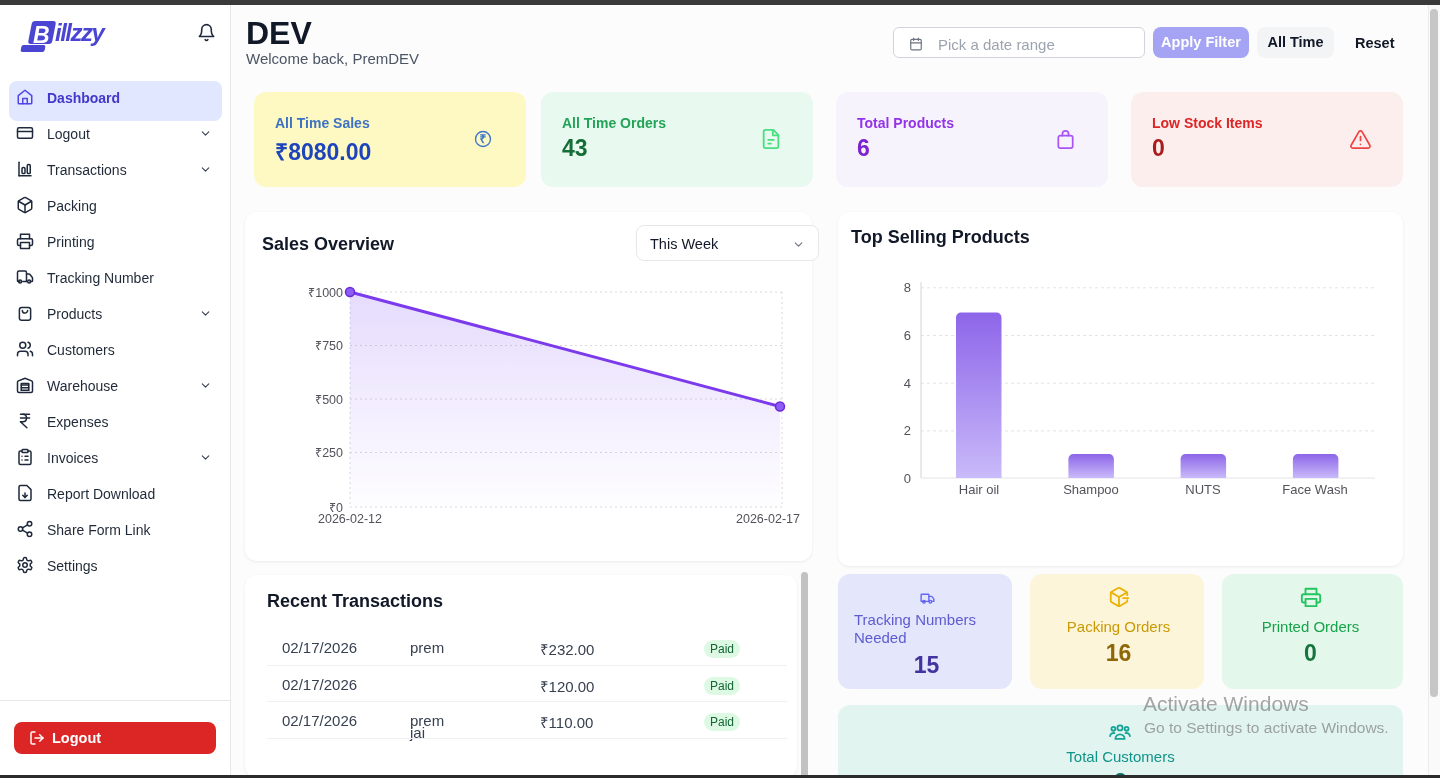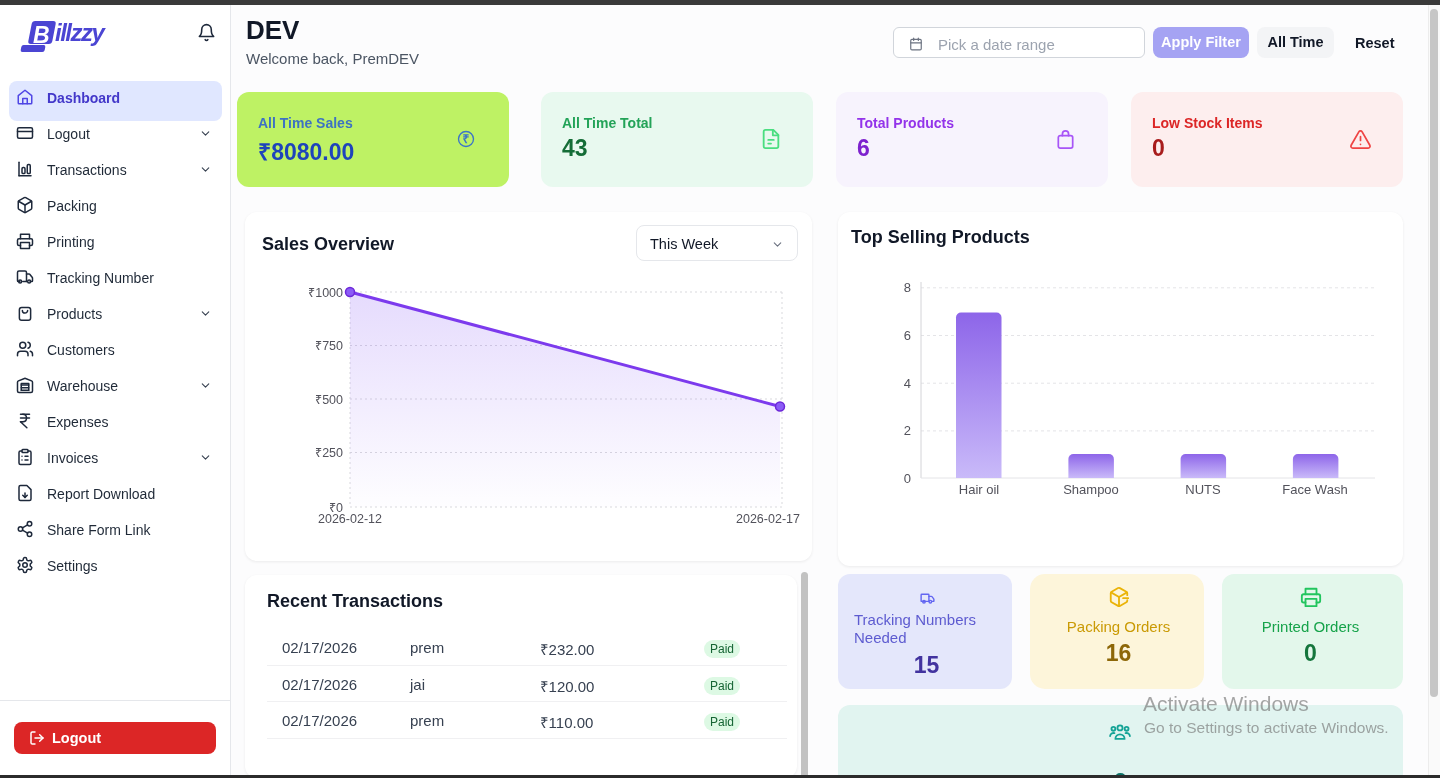--- a/index.html
+++ b/index.html
@@ -19,41 +19,41 @@
   .navitem .nicon { position:absolute; left:7px; top:7px; width:18px; height:18px; }
   .navitem .nlabel { position:absolute; left:38px; top:9px; font-size:14px; color:#1f2937; white-space:nowrap; }
   .navitem.active { background:#e0e7ff; }
   .navitem.active .nlabel { color:#4338ca; font-weight:bold; }
   .chev { position:absolute; right:10px; top:10px; width:13px; height:13px; }
   #logoutline { left:0px; top:700px; width:230px; height:1px; background:#e5e7eb; z-index:12; }
   #logoutbtn { left:14px; top:722px; width:202px; height:32px; background:#dc2626; border-radius:8px; color:#fff; z-index:12; }
   #logoutbtn span { position:absolute; left:38px; top:8px; font-size:14.5px; font-weight:bold; }
 
   
-  #hdr-title { left:246px; top:15px; font-size:26px; font-weight:bold; color:#111827; }
+  #hdr-title { left:246px; top:15px; font-size:32px; font-weight:bold; color:#111827; }
   #hdr-sub { left:246px; top:50px; font-size:15px; color:#4b5563; }
   #dateinput { left:893px; top:27px; width:252px; height:31px; background:#fff; border:1px solid #d1d5db; border-radius:6px; }
   #dateinput .ph { position:absolute; left:44px; top:8px; font-size:15px; color:#9ca3af; }
   #btn-apply { left:1153px; top:27px; width:96px; height:31px; background:#a5a3f3; border-radius:8px; color:#fff; font-size:14.5px; font-weight:bold; text-align:center; line-height:31px; }
   #btn-alltime { left:1257px; top:27px; width:77px; height:31px; background:#f3f4f6; border-radius:8px; color:#111827; font-size:14.5px; font-weight:bold; text-align:center; line-height:31px; }
   #btn-reset { left:1355px; top:35px; color:#111827; font-size:14.5px; font-weight:bold; }
 
   
   .scard { position:absolute; top:92px; width:272px; height:95px; border-radius:12px; }
   .scard .slabel { position:absolute; left:21px; top:23px; font-size:14px; font-weight:bold; }
   .scard .sval { position:absolute; left:21px; top:43px; font-size:23px; font-weight:bold; }
   .scard .sicon { position:absolute; right:31px; top:36px; }
 
   
   .panel { position:absolute; background:#fff; border-radius:12px; box-shadow:0 1px 3px rgba(0,0,0,0.07); }
   #salescard { left:245px; top:212px; width:567px; height:349px; }
   #topcard { left:838px; top:212px; width:565px; height:354px; }
   #txcard { left:245px; top:575px; width:552px; height:203px; }
   .ptitle { position:absolute; font-size:18px; font-weight:bold; color:#111827; }
-  #weeksel { left:636px; top:225px; width:162px; height:36px; background:#fff; border:1px solid #e5e7eb; border-radius:8px; z-index:5; }
+  #weeksel { left:636px; top:225px; width:183px; height:36px; background:#fff; border:1px solid #e5e7eb; border-radius:8px; z-index:5; }
   #weeksel span { position:absolute; left:13px; top:10px; font-size:14.5px; color:#111827; }
 
   
   .mini { position:absolute; top:574px; width:174px; height:115px; border-radius:12px; }
   
   #custcard { left:838px; top:705px; width:565px; height:73px; background:#e1f4f0; border-radius:12px 12px 0 0; }
 
   
   #wm1 { left:1143px; top:692px; font-size:21px; color:rgba(112,112,112,0.62); z-index:55; }
   #wm2 { left:1144px; top:719px; font-size:15.5px; color:rgba(112,112,112,0.62); z-index:55; }
@@ -234,30 +234,30 @@
 </div>
 <div id="hdr-title" class="abs">DEV</div>
 <div id="hdr-sub" class="abs">Welcome back, PremDEV</div>
 <div id="dateinput" class="abs">
     <span class="ph">Pick a date range</span>
   </div>
 <div id="btn-apply" class="abs">Apply Filter</div>
 <div id="btn-alltime" class="abs">All Time</div>
 <div id="btn-reset" class="abs">Reset</div>
 
-<div class="scard" style="left:237px; background:#bef264;">
+<div class="scard" style="left:254px; background:#fef9c3;">
   <span class="slabel" style="color:#3d72c3;">All Time Sales</span>
   <span class="sval" style="color:#1e44bb;">₹8080.00</span>
   <svg class="sicon" width="18" height="18" viewBox="0 0 24 24" fill="none" style="right:34px; top:38px;">
       <circle cx="12" cy="12" r="10" stroke="#3b74c9" stroke-width="1.8"></circle>
       <text x="12" y="17.5" text-anchor="middle" font-family="Liberation Sans, sans-serif" font-size="16" font-weight="bold" fill="#3b74c9">₹</text>
     </svg>
 </div>
 <div class="scard" style="left:541px; background:#e8f9ef;">
-  <span class="slabel" style="color:#23a358;">All Time Total</span>
+  <span class="slabel" style="color:#23a358;">All Time Orders</span>
   <span class="sval" style="color:#156d37;">43</span>
   <svg class="sicon" width="22" height="22" viewBox="0 0 24 24" fill="none" stroke="#4ade80" stroke-width="2" stroke-linecap="round" stroke-linejoin="round">
       <path d="M14.5 2H6a2 2 0 0 0-2 2v16a2 2 0 0 0 2 2h12a2 2 0 0 0 2-2V7.5L14.5 2z"></path>
       <path d="M14 2v6h6"></path>
       <path d="M9 13h6"></path>
       <path d="M9 17h3"></path>
     </svg>
 </div>
 <div class="scard" style="left:836px; background:#f7f3fd;">
   <span class="slabel" style="color:#9333ea;">Total Products</span>
@@ -366,21 +366,21 @@
 
 <div class="abs" style="left:267px; top:629px; width:520px; z-index:4;">
   <div class="txrow">
     <span style="left:15px;">02/17/2026</span>
       <span style="left:143px;">prem</span>
       <span style="left:273px;">₹232.00</span>
     <span class="badge">Paid</span>
   </div>
   <div class="txrow">
     <span style="left:15px;">02/17/2026</span>
-      <span style="left:143px;">jai</span>
+      <span style="left:143px;margin-top:48px;">jai</span>
       <span style="left:273px;">₹120.00</span>
     <span class="badge">Paid</span>
   </div>
   <div class="txrow">
     <span style="left:15px;">02/17/2026</span>
       <span style="left:143px;">prem</span>
       <span style="left:273px;">₹110.00</span>
     <span class="badge">Paid</span>
   </div>
 </div>
@@ -388,21 +388,21 @@
 <div class="mini" style="left:838px; background:#e4e7fb;">
   <svg style="position:absolute; left:81px; top:16px;" width="17" height="17" viewBox="0 0 24 24" fill="none" stroke="#6366f1" stroke-width="2" stroke-linecap="round" stroke-linejoin="round">
       <path d="M14 16V7a1 1 0 0 0-1-1H4a1 1 0 0 0-1 1v9h11"></path>
       <path d="M14 9h3.5a1 1 0 0 1 .78.37l2.5 3.13a1 1 0 0 1 .22.62V16h-3"></path>
       <circle cx="7" cy="16.5" r="1.8"></circle>
       <circle cx="16" cy="16.5" r="1.8"></circle>
     </svg>
   <div style="position:absolute; left:16px; top:37px; width:150px; font-size:15px; line-height:18px; color:#5d5bd0;">Tracking Numbers Needed</div>
   <div style="position:absolute; left:0; top:78px; width:177px; text-align:center; font-size:23px; font-weight:bold; color:#42339f;">15</div>
 </div>
-<div class="mini" style="left:1030px; background:#fdf5da;border-radius:15px;">
+<div class="mini" style="left:1030px; background:#fdf5da;">
   <svg style="position:absolute; left:78px; top:12px;" width="22" height="22" viewBox="0 0 24 24" fill="none" stroke="#eab308" stroke-width="2" stroke-linecap="round" stroke-linejoin="round">
       <path d="M21 10V8a2 2 0 0 0-1-1.73l-7-4a2 2 0 0 0-2 0l-7 4A2 2 0 0 0 3 8v8a2 2 0 0 0 1 1.73l7 4a2 2 0 0 0 2 0l7-4A2 2 0 0 0 21 16v-.5"></path>
       <path d="M3.3 7 12 12l8.7-5"></path>
       <path d="M12 22V12"></path>
       <path d="M16.5 13.3h5.5"></path>
     </svg>
   <div style="position:absolute; left:0; top:44px; width:177px; text-align:center; font-size:15px; color:#ca9a04;">Packing Orders</div>
   <div style="position:absolute; left:0; top:66px; width:177px; text-align:center; font-size:23px; font-weight:bold; color:#8d6708;">16</div>
 </div>
 <div class="mini" style="left:1222px; width:181px; background:#e3f7eb;">
@@ -417,17 +417,18 @@
 
 <div id="custcard" class="abs">
   <svg style="position:absolute; left:271px; top:16px;" width="22" height="22" viewBox="0 0 24 24" fill="none" stroke="#14a396" stroke-width="2" stroke-linecap="round" stroke-linejoin="round">
       <circle cx="12" cy="7.5" r="2.8"></circle>
       <path d="M7 19.5a5 5 0 0 1 10 0Z"></path>
       <circle cx="4.8" cy="8.5" r="2.1"></circle>
       <path d="M1.2 16.5A3.8 3.8 0 0 1 6 13.2"></path>
       <circle cx="19.2" cy="8.5" r="2.1"></circle>
       <path d="M22.8 16.5a3.8 3.8 0 0 0-4.8-3.3"></path>
     </svg>
+  <div style="position:absolute; left:0; top:43px; width:565px; text-align:center; font-size:15px; color:#0f9488;">Total Customers</div>
   <div style="position:absolute; left:0; top:64px; width:565px; text-align:center; font-size:23px; font-weight:bold; color:#0c7268;">2</div>
 </div>
 <div id="isb" class="abs"></div>
 <div id="wm1" class="abs">Activate Windows</div>
 <div id="wm2" class="abs">Go to Settings to activate Windows.</div>
 
 </body></html>

